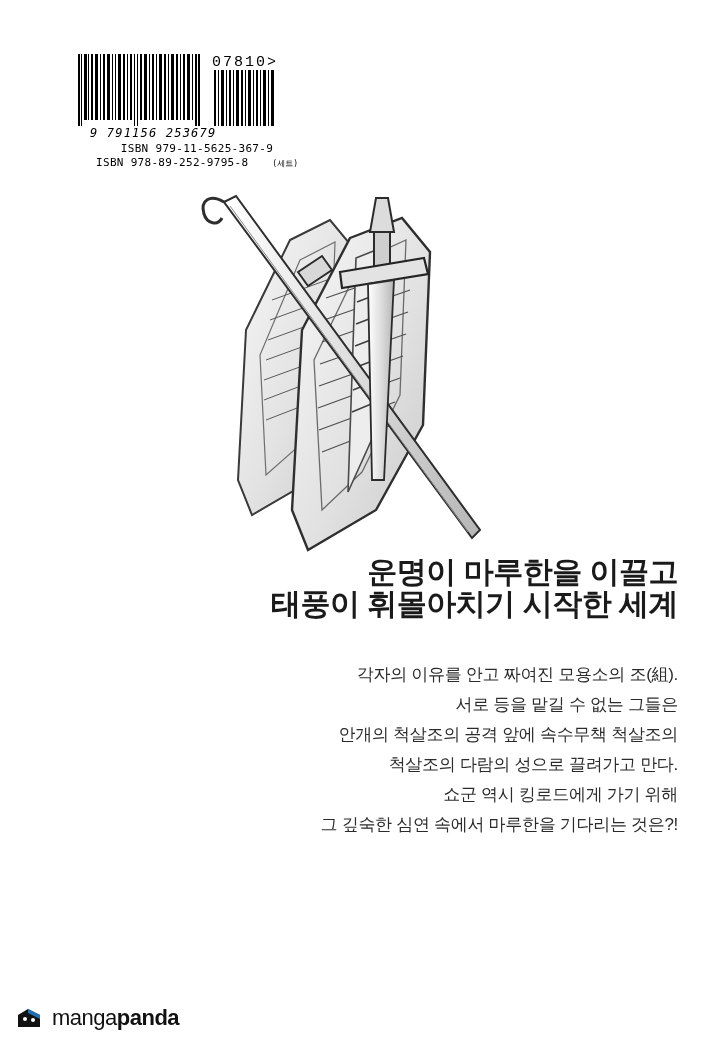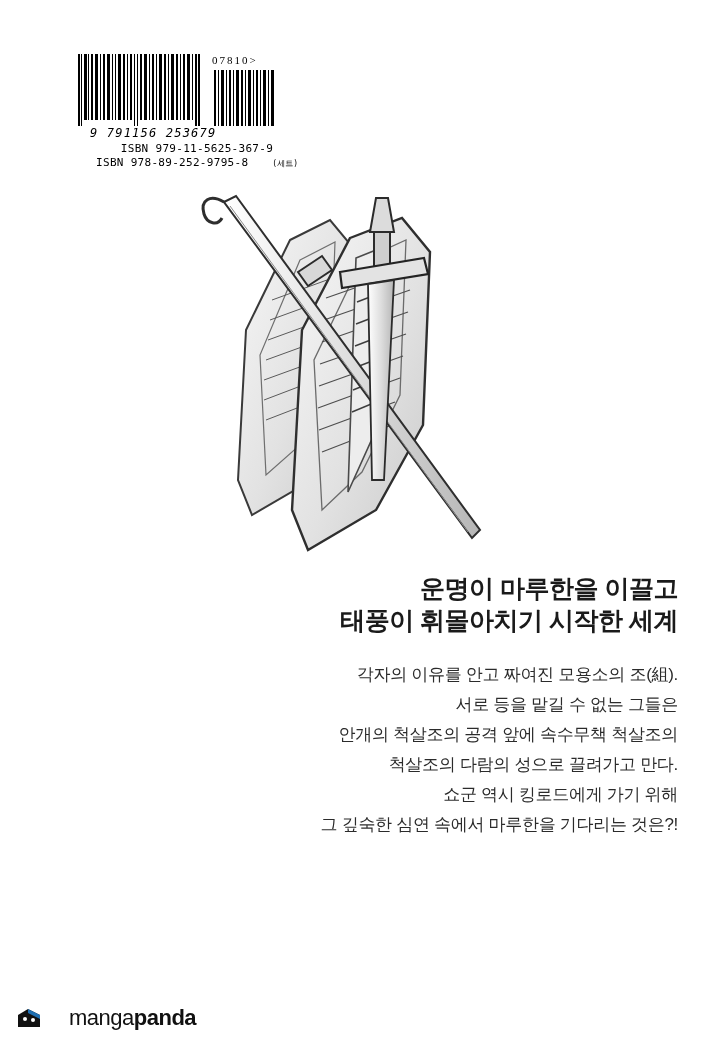--- a/index.html
+++ b/index.html
@@ -19,22 +19,22 @@
   .barcode-area {
     position: absolute;
     left: 78px;
     top: 48px;
     width: 220px;
   }
   .barcode-top-number {
     position: absolute;
     left: 134px;
     top: 6px;
-    font-family: Liberation Serif, serif;
-    font-size: 11px;
+    font-family: Liberation Mono, monospace;
+    font-size: 15px;
     letter-spacing: 2px;
     color: #000;
   }
   .barcode-main {
     position: absolute;
     left: 0px;
     top: 6px;
     width: 122px;
     height: 72px;
   }
@@ -91,25 +91,24 @@
 
   
   .headline {
     position: absolute;
     right: 50px;
     top: 556px;
     width: 560px;
     text-align: right;
     font-family: "Liberation Sans", sans-serif;
     font-weight: bold;
-    font-size: 25px;
+    font-size: 30px;
     line-height: 32px;
     color: #1a1a1a;
     letter-spacing: -0.5px;
-    margin-top: 16px;
   }
   .body-copy {
     position: absolute;
     right: 50px;
     top: 660px;
     width: 560px;
     text-align: right;
     font-family: "Liberation Sans", sans-serif;
     font-size: 17px;
     line-height: 30px;
@@ -133,21 +132,20 @@
     width: 34px;
     height: 26px;
     margin-right: 2px;
   }
   .logo-text {
     font-family: "Liberation Sans", sans-serif;
     font-size: 22px;
     font-weight: bold;
     color: #111;
     letter-spacing: -0.5px;
-    margin-left: 17px;
   }
   .logo-text .light {
     font-weight: normal;
   }
 </style>
 </head>
 <body>
 
 <div class="barcode-area">
 

